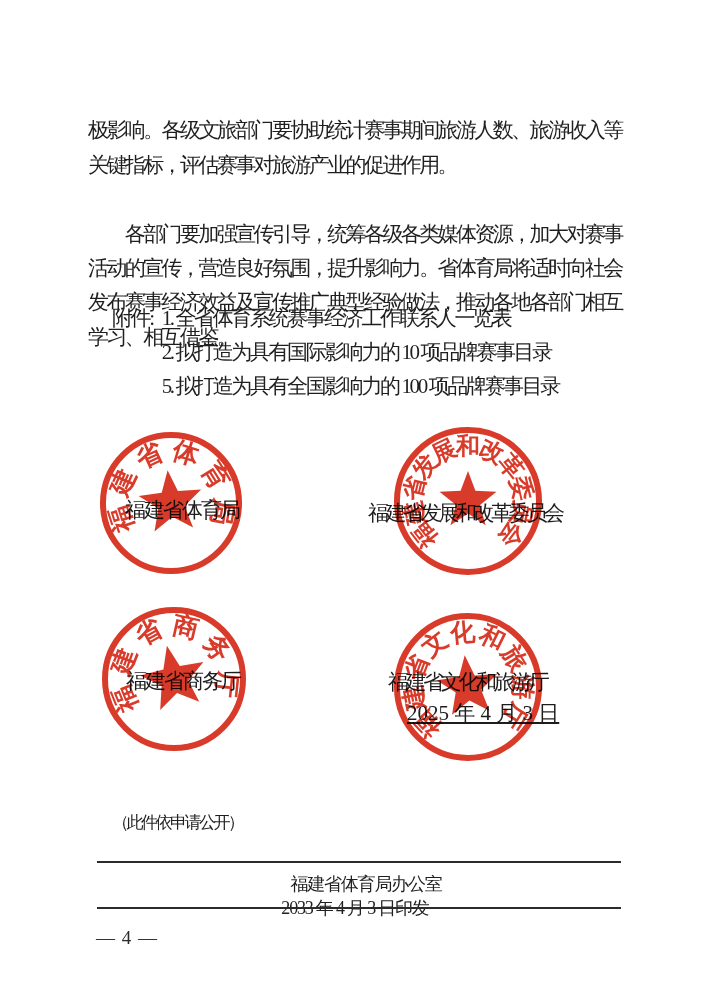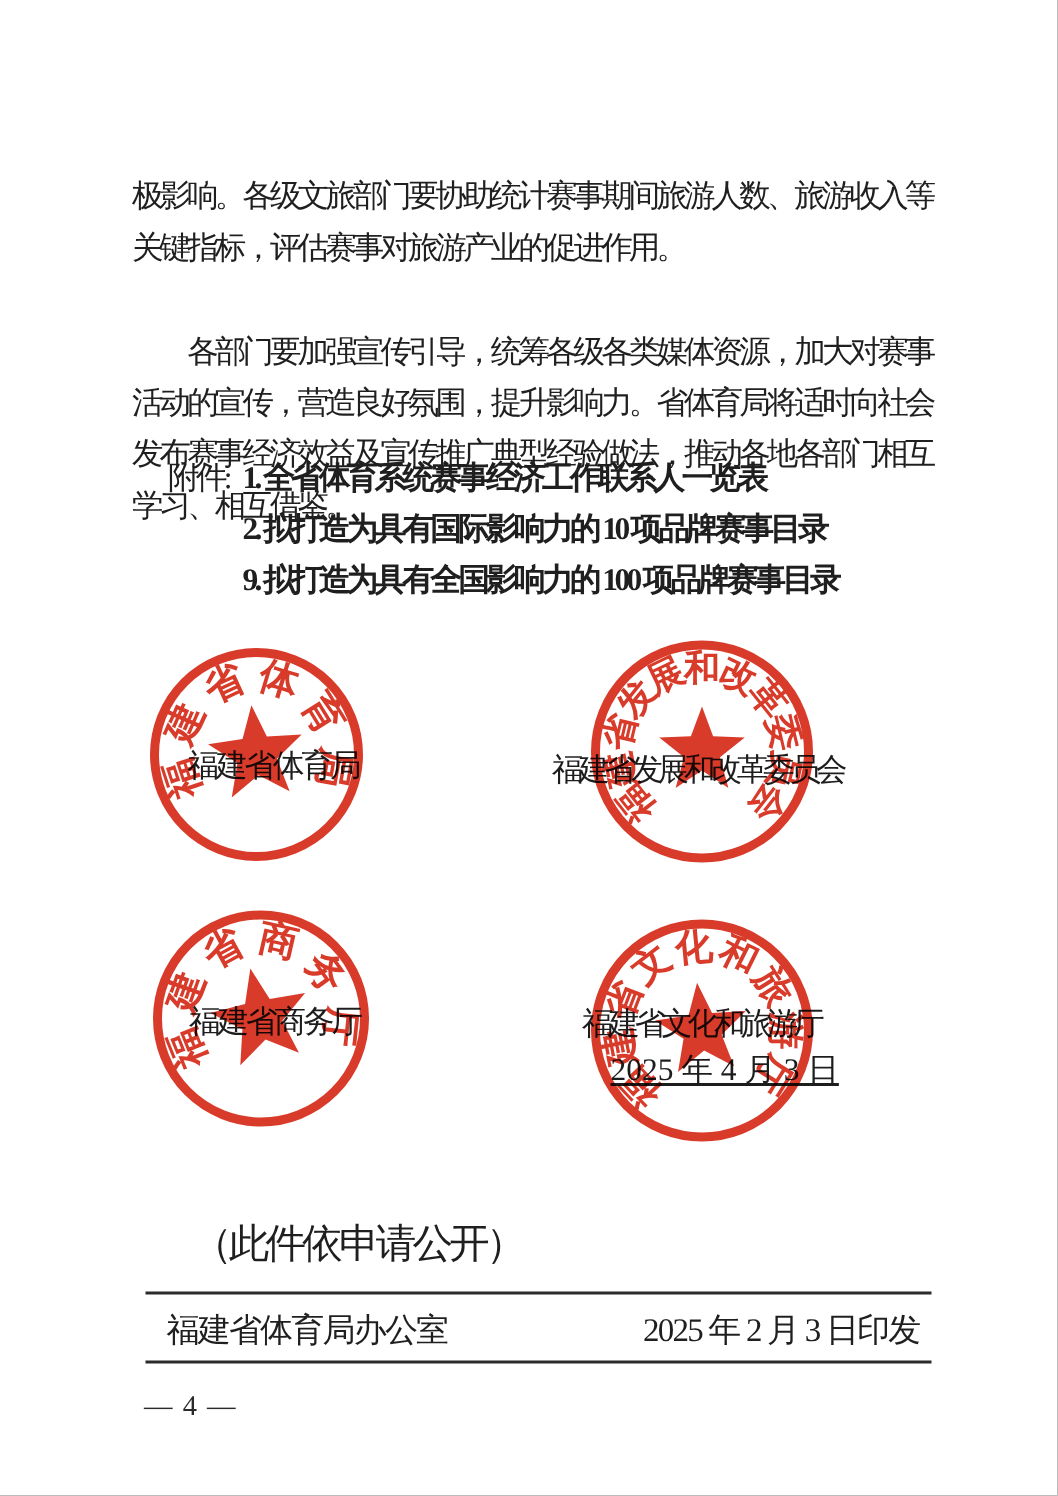--- a/index.html
+++ b/index.html
@@ -31,65 +31,66 @@
   .attachments {
     position: absolute;
     left: 112px;
     top: 301px;
     display: flex;
     font-size: 21px;
     letter-spacing: -2.4px;
     line-height: 34px;
   }
   .attach-label { flex: 0 0 auto; margin-right: 9px; }
-  .attach-items { display: flex; flex-direction: column; font-weight: bold; }
+  .attach-items { display: flex; flex-direction: column; }
   
   .sig {
     position: absolute;
     font-size: 21px;
     letter-spacing: -2px;
     color: #1d1d1d;
     white-space: nowrap;
   }
   .sig-tight { letter-spacing: -3.4px; }
   
   .seal {
     position: absolute;
     mix-blend-mode: multiply;
     opacity: 0.92;
   }
   .seal svg text { font-family: "Liberation Serif", "DejaVu Serif", serif; }
   
   .disclosure {
     position: absolute;
-    left: 128px;
+    left: 112px;
     top: 811px;
-    font-size: 27px;
+    font-size: 17px;
     letter-spacing: -2.5px;
   }
   
   .rule {
     position: absolute;
     left: 97px;
     width: 524px;
     border-top: 2px solid #2b2b2b;
     height: 0;
   }
   .rule-top { top: 861px; }
   .rule-bottom { top: 907px; }
   .footer-row {
     position: absolute;
     left: 97px;
     top: 872px;
     width: 524px;
     display: flex;
     justify-content: space-between;
     align-items: center;
-    font-size: 22px;
+    font-size: 18px;
     letter-spacing: -1.2px;
+    flex-direction: column;
   }
   .footer-row .issuer { padding-left: 14px; }
   .footer-row .printdate { padding-right: 8px; }
   .page-number {
     position: absolute;
     left: 96px;
     top: 927px;
     font-size: 19px;
     letter-spacing: 1px;
     color: #2a2a2a;
@@ -107,21 +108,21 @@
 活动的宣传，营造良好氛围，提升影响力。省体育局将适时向社会
 发布赛事经济效益及宣传推广典型经验做法，推动各地各部门相互
 学习、相互借鉴。</p>
   </div>
 
   <div class="attachments">
     <div class="attach-label">附件:</div>
     <div class="attach-items">
       <div>1. 全省体育系统赛事经济工作联系人一览表</div>
       <div>2. 拟打造为具有国际影响力的 10 项品牌赛事目录</div>
-      <div>9. 拟打造为具有全国影响力的 100 项品牌赛事目录</div>
+      <div>5. 拟打造为具有全国影响力的 100 项品牌赛事目录</div>
     </div>
   </div>
 
   <div class="sig" style="left:125px; top:496px;">福建省体育局</div>
   <div class="sig sig-tight" style="left:368px; top:499px;">福建省发展和改革委员会</div>
   <div class="sig" style="left:126px; top:667px;">福建省商务厅</div>
   <div class="sig sig-tight" style="left:388px; top:668px;">福建省文化和旅游厅</div>
   <div class="sig" style="left:407px; top:699px; letter-spacing:0;text-decoration:underline;">2025 年 4 月 3 日</div>
 
   <div class="seal" style="left:96px; top:428px;"><svg width="150" height="150" viewBox="0 0 150 150">
@@ -174,19 +175,19 @@
         <text x="124.8" y="49.1" transform="rotate(58.25 124.8 49.1)" text-anchor="middle" dominant-baseline="central" fill="#d62a18" font-size="25" font-weight="bold">旅</text>
         <text x="133.0" y="78.1" transform="rotate(90.125 133.0 78.1)" text-anchor="middle" dominant-baseline="central" fill="#d62a18" font-size="25" font-weight="bold">游</text>
         <text x="124.6" y="107.1" transform="rotate(122 124.6 107.1)" text-anchor="middle" dominant-baseline="central" fill="#d62a18" font-size="25" font-weight="bold">厅</text>
       </svg></div>
 
   <div class="disclosure">（此件依申请公开）</div>
 
   <div class="rule rule-top"></div>
   <div class="footer-row">
     <span class="issuer">福建省体育局办公室</span>
-    <span class="printdate">2025 年 2 月 3 日印发</span>
+    <span class="printdate">2033 年 4 月 3 日印发</span>
   </div>
   <div class="rule rule-bottom"></div>
 
   <div class="page-number">— 4 —</div>
 
 </div>
 
 </body></html>

